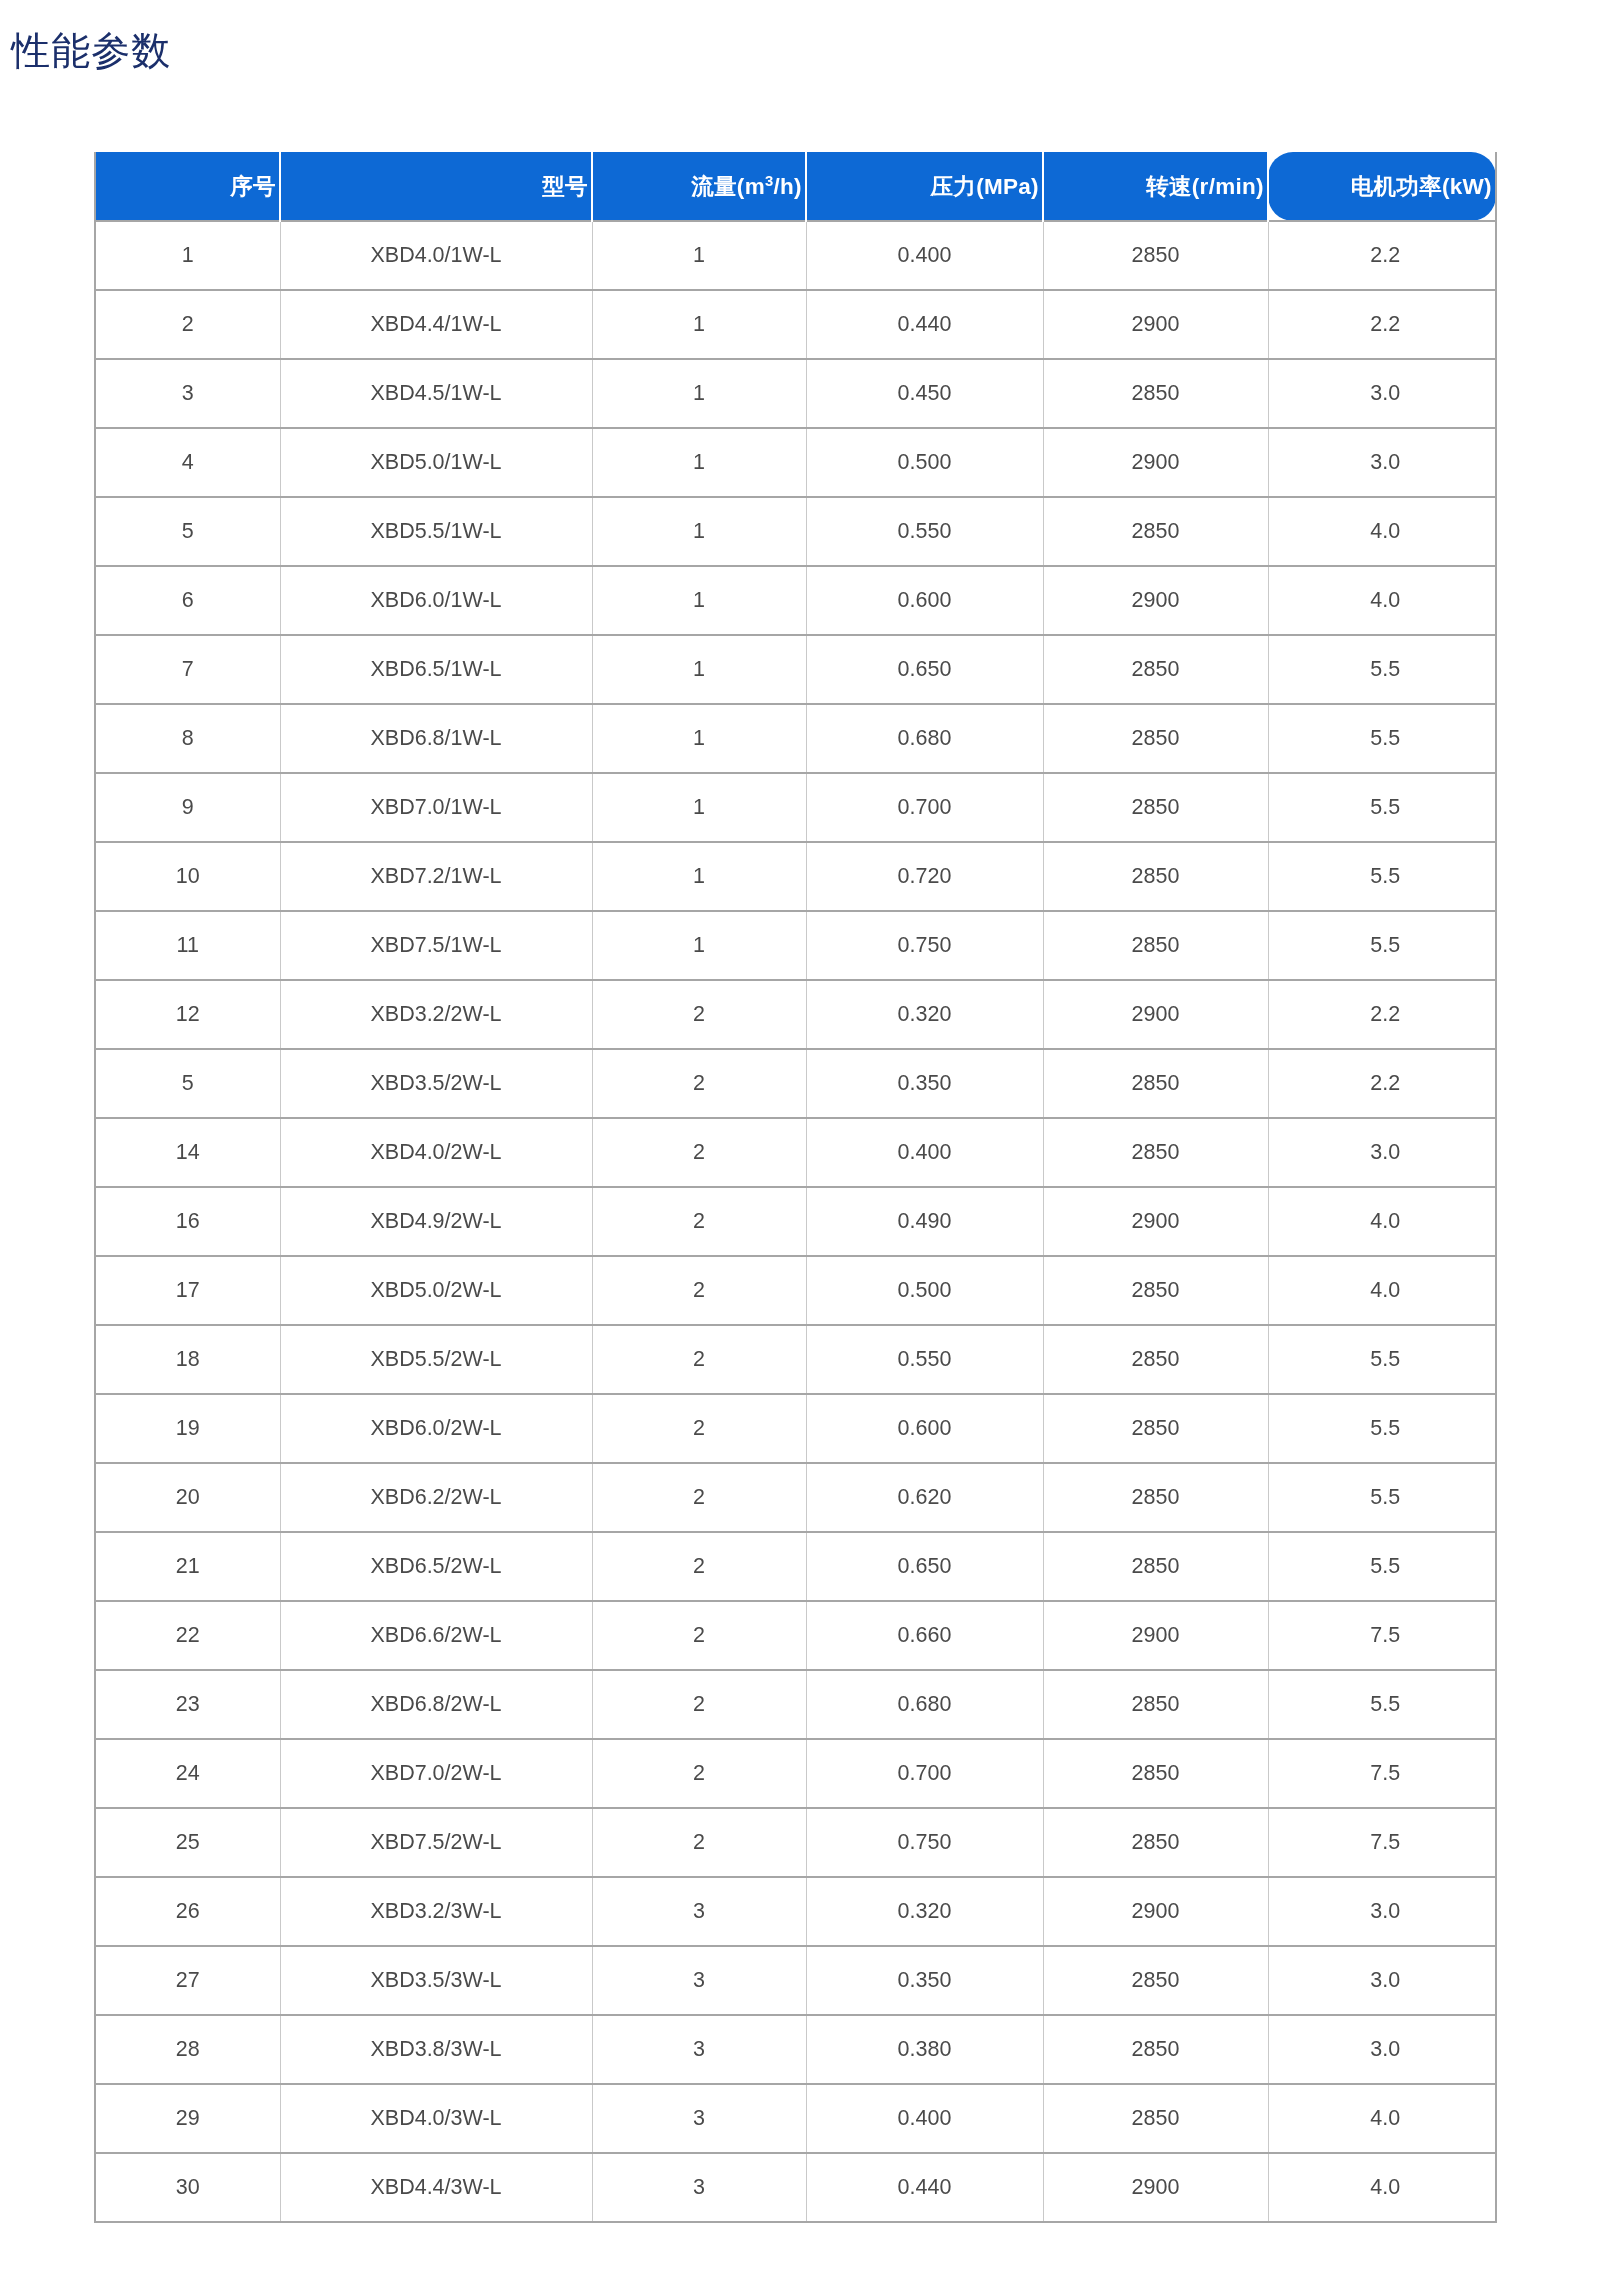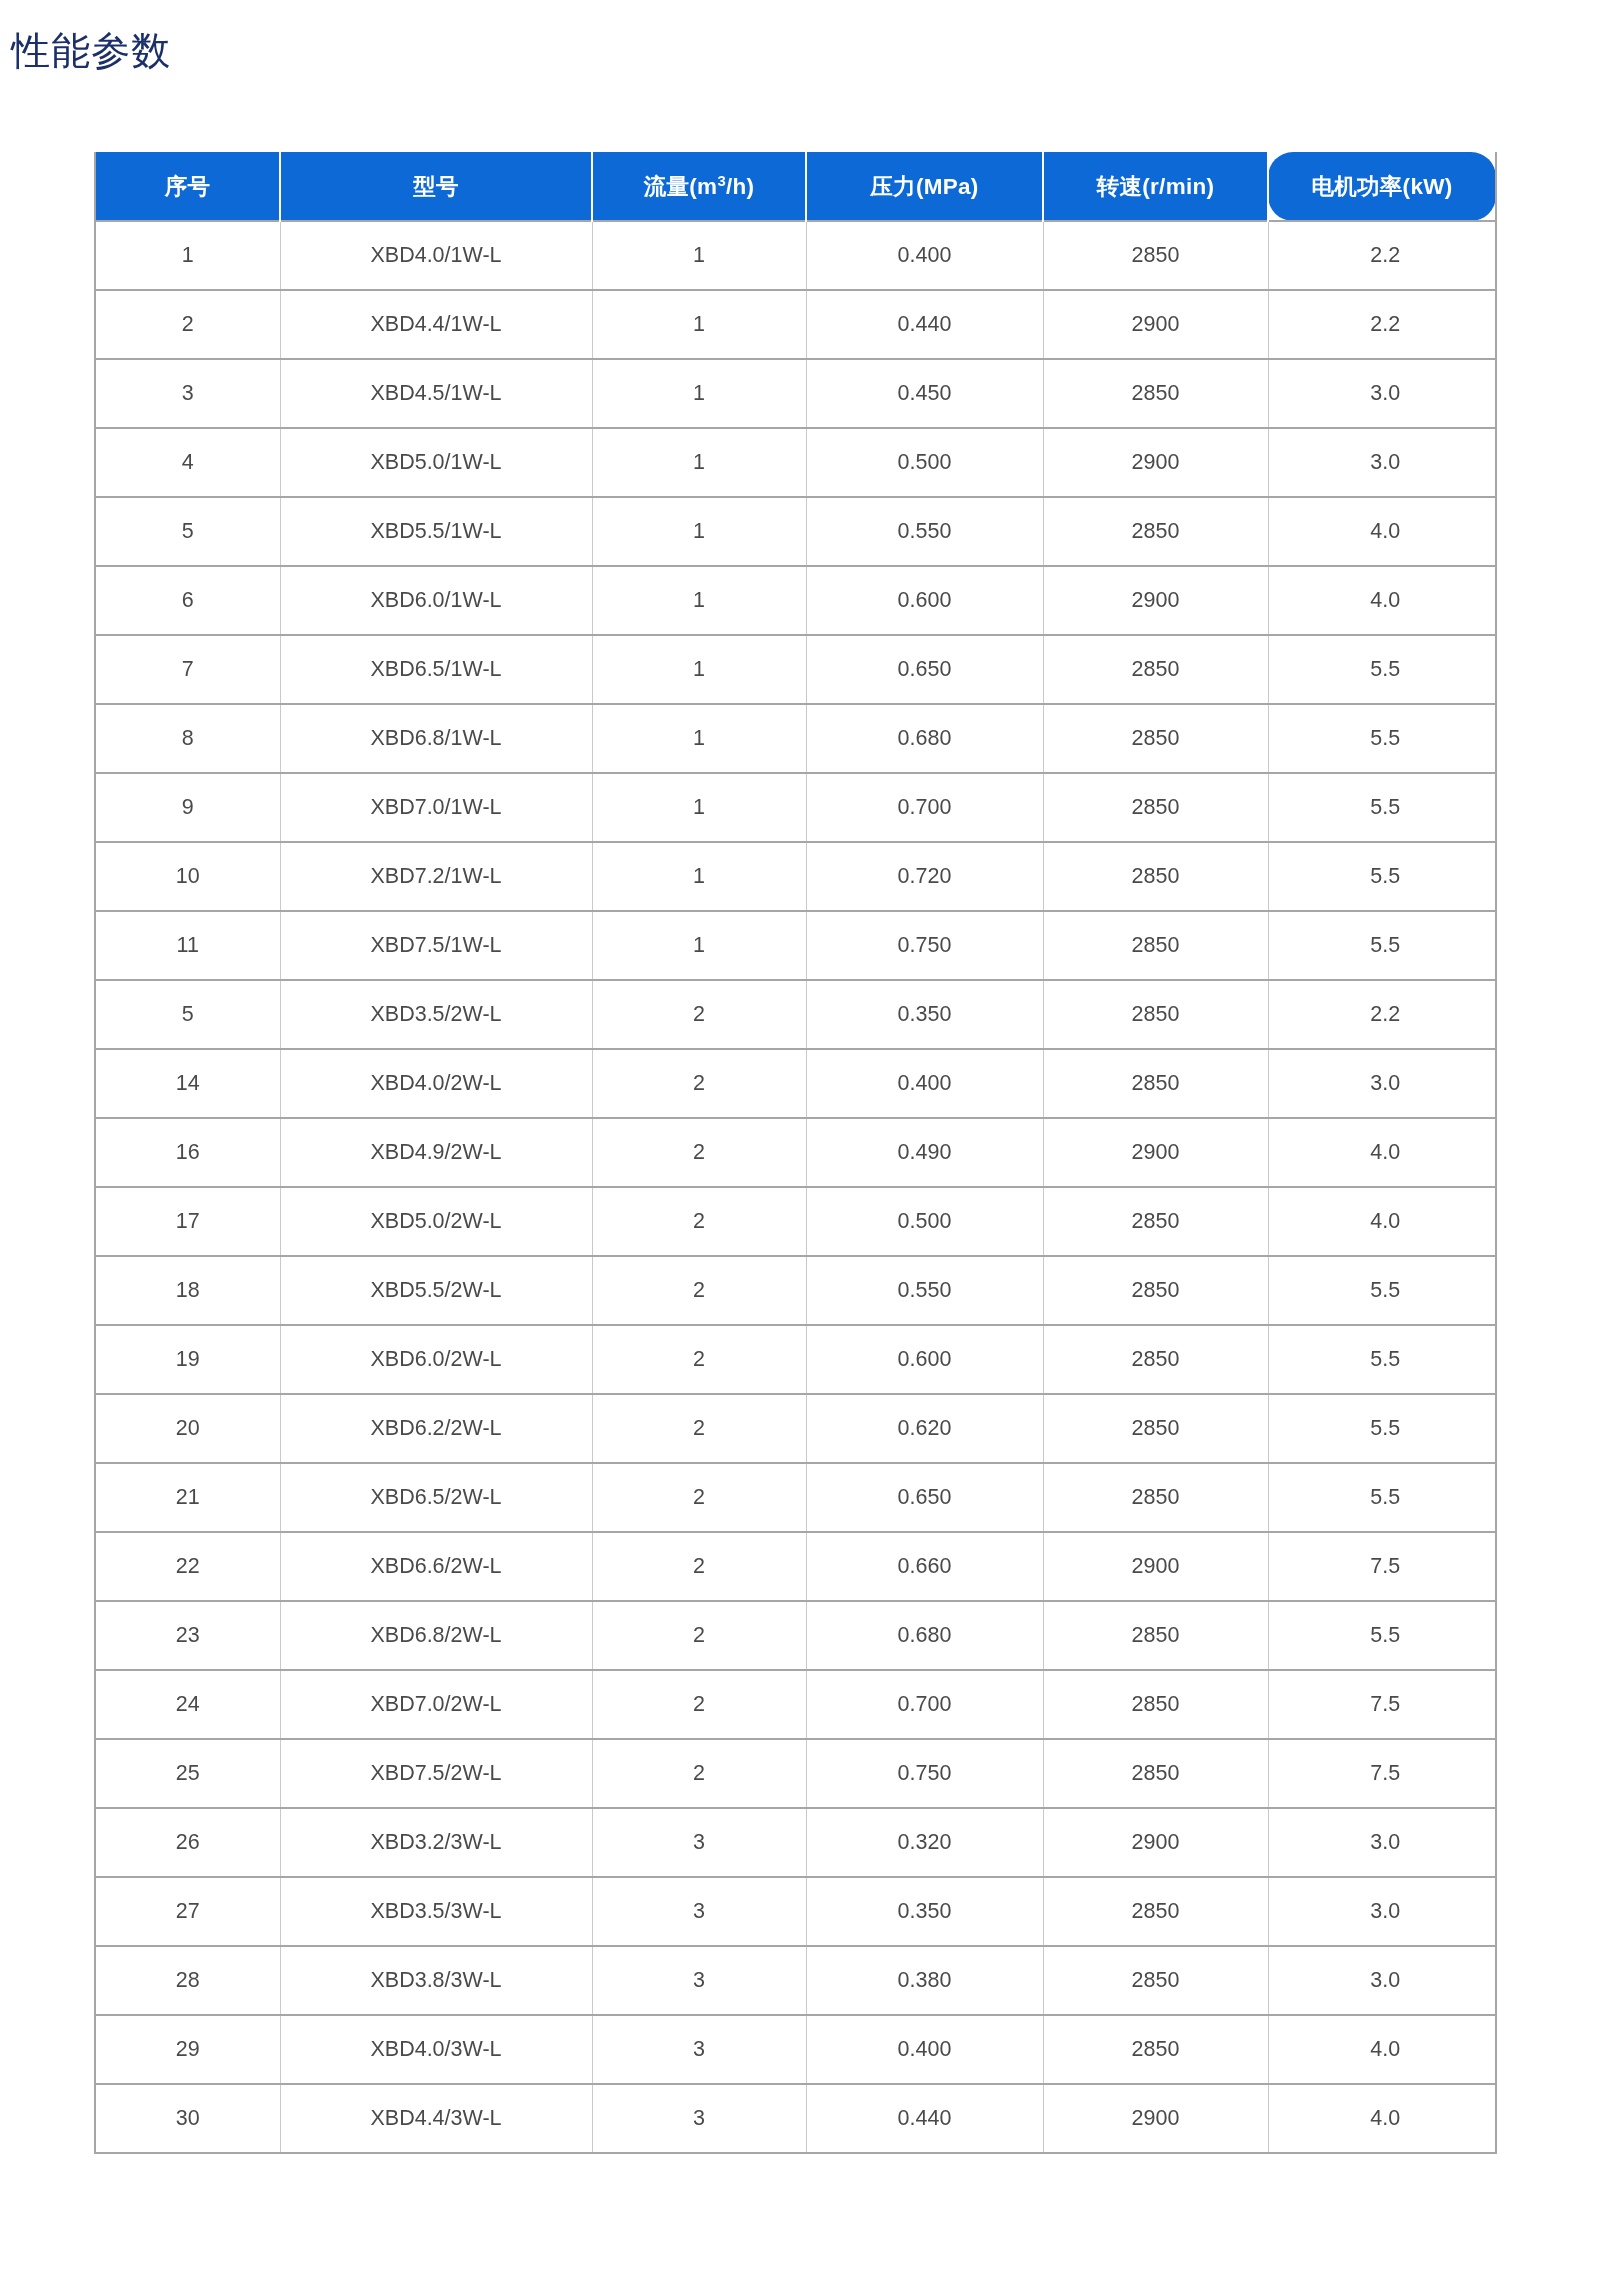--- a/index.html
+++ b/index.html
@@ -58,21 +58,21 @@
   col.c3 { width: 237px; }
   col.c4 { width: 225px; }
   col.c5 { width: 228px; }
 
   thead th {
     background: #0d69d5;
     color: #ffffff;
     font-size: 22.5px;
     font-weight: 700;
     height: 69px;
-    text-align: center;
+    text-align: right;
     vertical-align: middle;
     padding: 0 3.1px;
     border: 0;
     border-right: 2px solid #ffffff;
     box-sizing: border-box;
     letter-spacing: 0.3px;
     white-space: nowrap;
   }
   thead th:last-child { border-right: 0; border-radius: 25px; }
   thead tr { border-bottom: 2.6px solid #a6a6a6; }
@@ -206,20 +206,28 @@
           </tr>
           <tr>
             <td>11</td>
             <td>XBD7.5/1W-L</td>
             <td>1</td>
             <td>0.750</td>
             <td>2850</td>
             <td>5.5</td>
           </tr>
           <tr>
+            <td>12</td>
+            <td>XBD3.2/2W-L</td>
+            <td>2</td>
+            <td>0.320</td>
+            <td>2900</td>
+            <td>2.2</td>
+          </tr>
+          <tr>
             <td>5</td>
             <td>XBD3.5/2W-L</td>
             <td>2</td>
             <td>0.350</td>
             <td>2850</td>
             <td>2.2</td>
           </tr>
           <tr>
             <td>14</td>
             <td>XBD4.0/2W-L</td>

